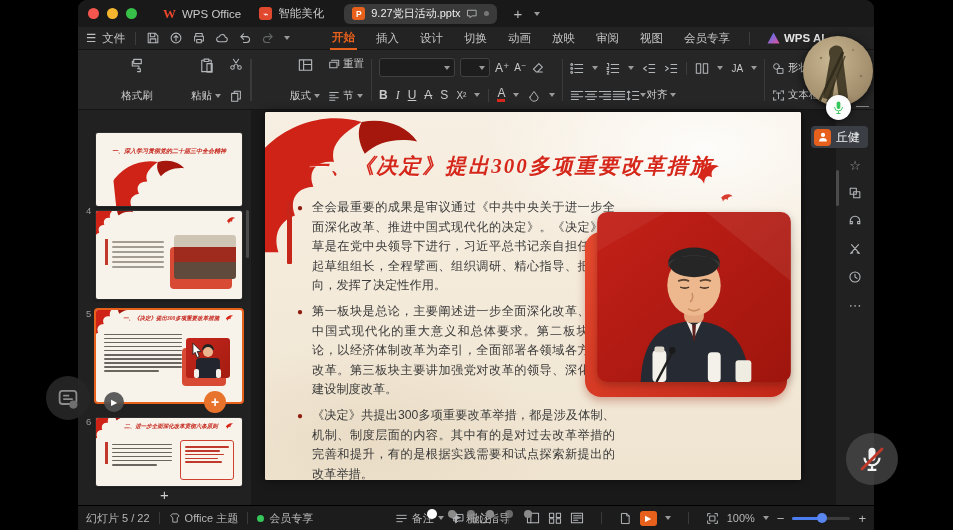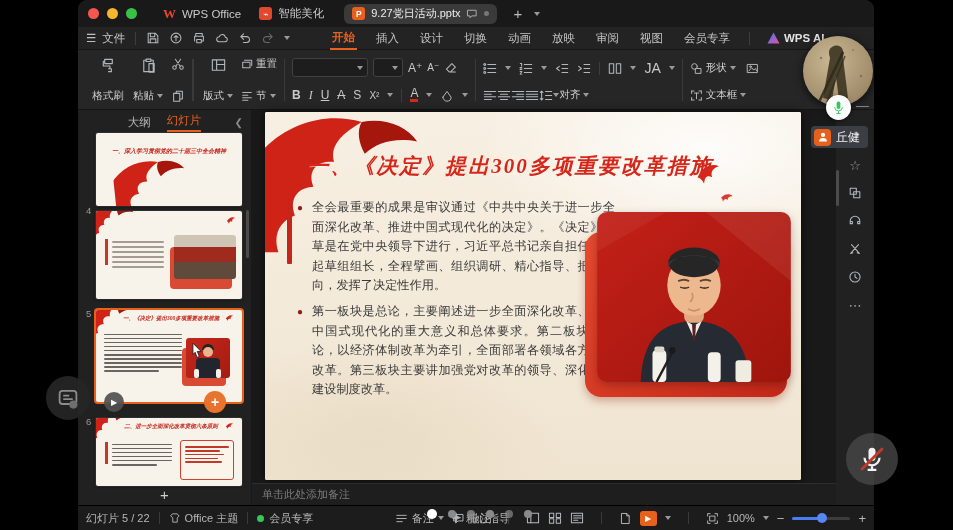--- a/index.html
+++ b/index.html
@@ -22,21 +22,21 @@
   .mb-ic{display:flex;align-items:center;gap:9px;margin-left:10px;color:#a9a9a9;}
   .mtabs{position:absolute;left:252px;display:flex;gap:17px;align-items:center;}
   .mtab{padding:3px 2px;cursor:default;}
   .mtab.active{color:#e8611c;border-bottom:2px solid #e8611c;font-weight:bold;}
   .vdiv{width:1px;height:13px;background:#3d3d3d;}
 
   
   .ribbon{position:relative;height:60px;background:#262626;border-bottom:1px solid #151515;display:flex;align-items:stretch;padding:5px 4px 4px 6px;}
   .rgroup{display:flex;align-items:stretch;gap:6px;padding:0 7px;}
   .rdiv{width:1px;background:#3a3a3a;margin:4px 0;}
-  .rbig{display:flex;flex-direction:column;align-items:center;justify-content:space-between;padding:2px 1px;min-width:34px;}
+  .rbig{display:flex;flex-direction:column;align-items:center;justify-content:space-between;padding:2px 1px;min-width:34px;margin-left:29px;}
   .rlbl{font-size:10.5px;color:#cfcfcf;white-space:nowrap;display:flex;align-items:center;gap:3px;}
   .rcol{display:flex;flex-direction:column;justify-content:space-between;padding:2px 0;}
   .rrow{display:flex;align-items:center;gap:7px;height:24px;}
   .ic{stroke:#b4b7ba;fill:none;stroke-width:1.2;stroke-linecap:round;stroke-linejoin:round;}
   .combo{background:#1d1d1d;border:1px solid #414141;border-radius:3px;height:19px;display:flex;align-items:center;justify-content:flex-end;padding:0 4px;}
   .fbtn{color:#c9c9c9;font-size:12px;display:flex;align-items:center;gap:2px;}
 
   
   .bodyrow{position:absolute;top:110px;left:0;right:0;bottom:25px;display:flex;}
   .sidebar{width:174px;background:#212121;border-right:1px solid #181818;position:relative;}
@@ -462,21 +462,21 @@
               <use href="#s-outd"></use>
             </svg>
           <svg class="ic" width="14" height="13" viewBox="0 0 16 14">
               <use href="#s-ind"></use>
             </svg>
           <span class="vdiv"></span>
           <svg class="ic" width="14" height="13" viewBox="0 0 16 14">
               <use href="#s-cols"></use>
             </svg>
             <span class="cv"></span>
-          <span class="fbtn" style="font-size:14px">JA</span>
+          <span class="fbtn" style="font-size:10px">JA</span>
             <span class="cv"></span>
         </div>
         <div class="rrow" style="height:20px;gap:0">
           <svg class="ic" width="14" height="13" viewBox="0 0 16 14">
               <use href="#s-alL"></use>
             </svg>
           <svg class="ic" width="14" height="13" viewBox="0 0 16 14">
               <use href="#s-alC"></use>
             </svg>
           <svg class="ic" width="14" height="13" viewBox="0 0 16 14">
@@ -521,25 +521,20 @@
               <span class="cv"></span>
             </span>
 
         </div>
       </div>
     </div>
 
     <div class="bodyrow">
 
       <div class="sidebar">
-        <div class="sidetabs">
-          <span>大纲</span>
-          <span class="active">幻灯片</span>
-          <span style="position:absolute;right:8px;color:#8a8a8a;font-size:10px">❮</span>
-        </div>
 
         <div class="thumb" style="top:23px;height:73px">
           <div class="tclip">
             <div class="ttitle" style="top:14px;font-size:6px">一、深入学习贯彻党的二十届三中全会精神</div>
             <svg style="position:absolute;left:-14px;bottom:-16px" width="150" height="66" viewBox="0 0 180 140">
                 <g transform="rotate(-6 90 70)">
                   <use href="#s-swoosh"></use>
                 </g>
               </svg>
           </div>
@@ -649,20 +644,21 @@
           <svg style="position:absolute;left:430px;top:50px;transform:rotate(-6deg)" width="27" height="24" viewBox="0 0 18 16">
               <use href="#s-bird"></use>
             </svg>
           <svg style="position:absolute;left:455px;top:80px;transform:rotate(14deg);opacity:.9" width="13" height="12" viewBox="0 0 18 16">
               <use href="#s-bird"></use>
             </svg>
           <div class="redbar"></div>
           <div class="sbody">
             <div class="sbul">全会最重要的成果是审议通过《中共中央关于进一步全面深化改革、推进中国式现代化的决定》。《决定》起草是在党中央领导下进行，习近平总书记亲自担任文件起草组组长，全程擘画、组织调研、精心指导、把脉定向，发挥了决定性作用。</div>
             <div class="sbul">第一板块是总论，主要阐述进一步全面深化改革、推进中国式现代化的重大意义和总体要求。第二板块是分论，以经济体制改革为牵引，全面部署各领域各方面的改革。第三板块主要讲加强党对改革的领导、深化党的建设制度改革。</div>
+            <div class="sbul">《决定》共提出300多项重要改革举措，都是涉及体制、机制、制度层面的内容。其中有的是对过去改革举措的完善和提升，有的是根据实践需要和试点探索新提出的改革举措。</div>
           </div>
           <div class="pback"></div>
           <div class="photo">
             <svg width="194" height="170" viewBox="0 0 196 172">
               <defs>
                 <linearGradient id="flg" x1="0" y1="0" x2="1" y2="1">
                   <stop offset="0" stop-color="#c32018"></stop>
                     <stop offset="1" stop-color="#9e150d"></stop>
                 </linearGradient>
               </defs>
@@ -680,23 +676,20 @@
               <path d="M84,76 q5,2 9,0 M104,76 q5,2 9,0" stroke="#4a3426" stroke-width="1.6" fill="none"></path>
               <path d="M96,82 q2,6 -2,9 M92,98 q6,4 12,0" stroke="#c98e63" stroke-width="1.6" fill="none"></path>
               <rect x="56" y="140" width="14" height="32" rx="4" fill="#f4f1ea"></rect>
               <rect x="58" y="136" width="10" height="6" rx="2" fill="#dcd8cc"></rect>
               <rect x="112" y="142" width="13" height="30" rx="4" fill="#f4f1ea"></rect>
               <rect x="140" y="150" width="16" height="22" rx="3" fill="#efece2"></rect>
               <path d="M60,172 L76,142" stroke="#1f1f1f" stroke-width="2.4"></path>
               <circle cx="76" cy="140" r="3.4" fill="#1a1a1a"></circle>
             </svg>
           </div>
-        </div>
-        <div class="notes">
-          <span>单击此处添加备注</span>
         </div>
       </div>
 
       <div class="rightbar">
         <div style="position:absolute;left:0;top:60px;width:3px;height:36px;border-radius:2px;background:#4b4b4b"></div>
         <div class="rb-ic" style="top:48px">☆</div>
         <div class="rb-ic" style="top:76px">
             <svg class="ic" width="14" height="14" viewBox="0 0 16 16">
               <use href="#s-arr"></use>
             </svg>

